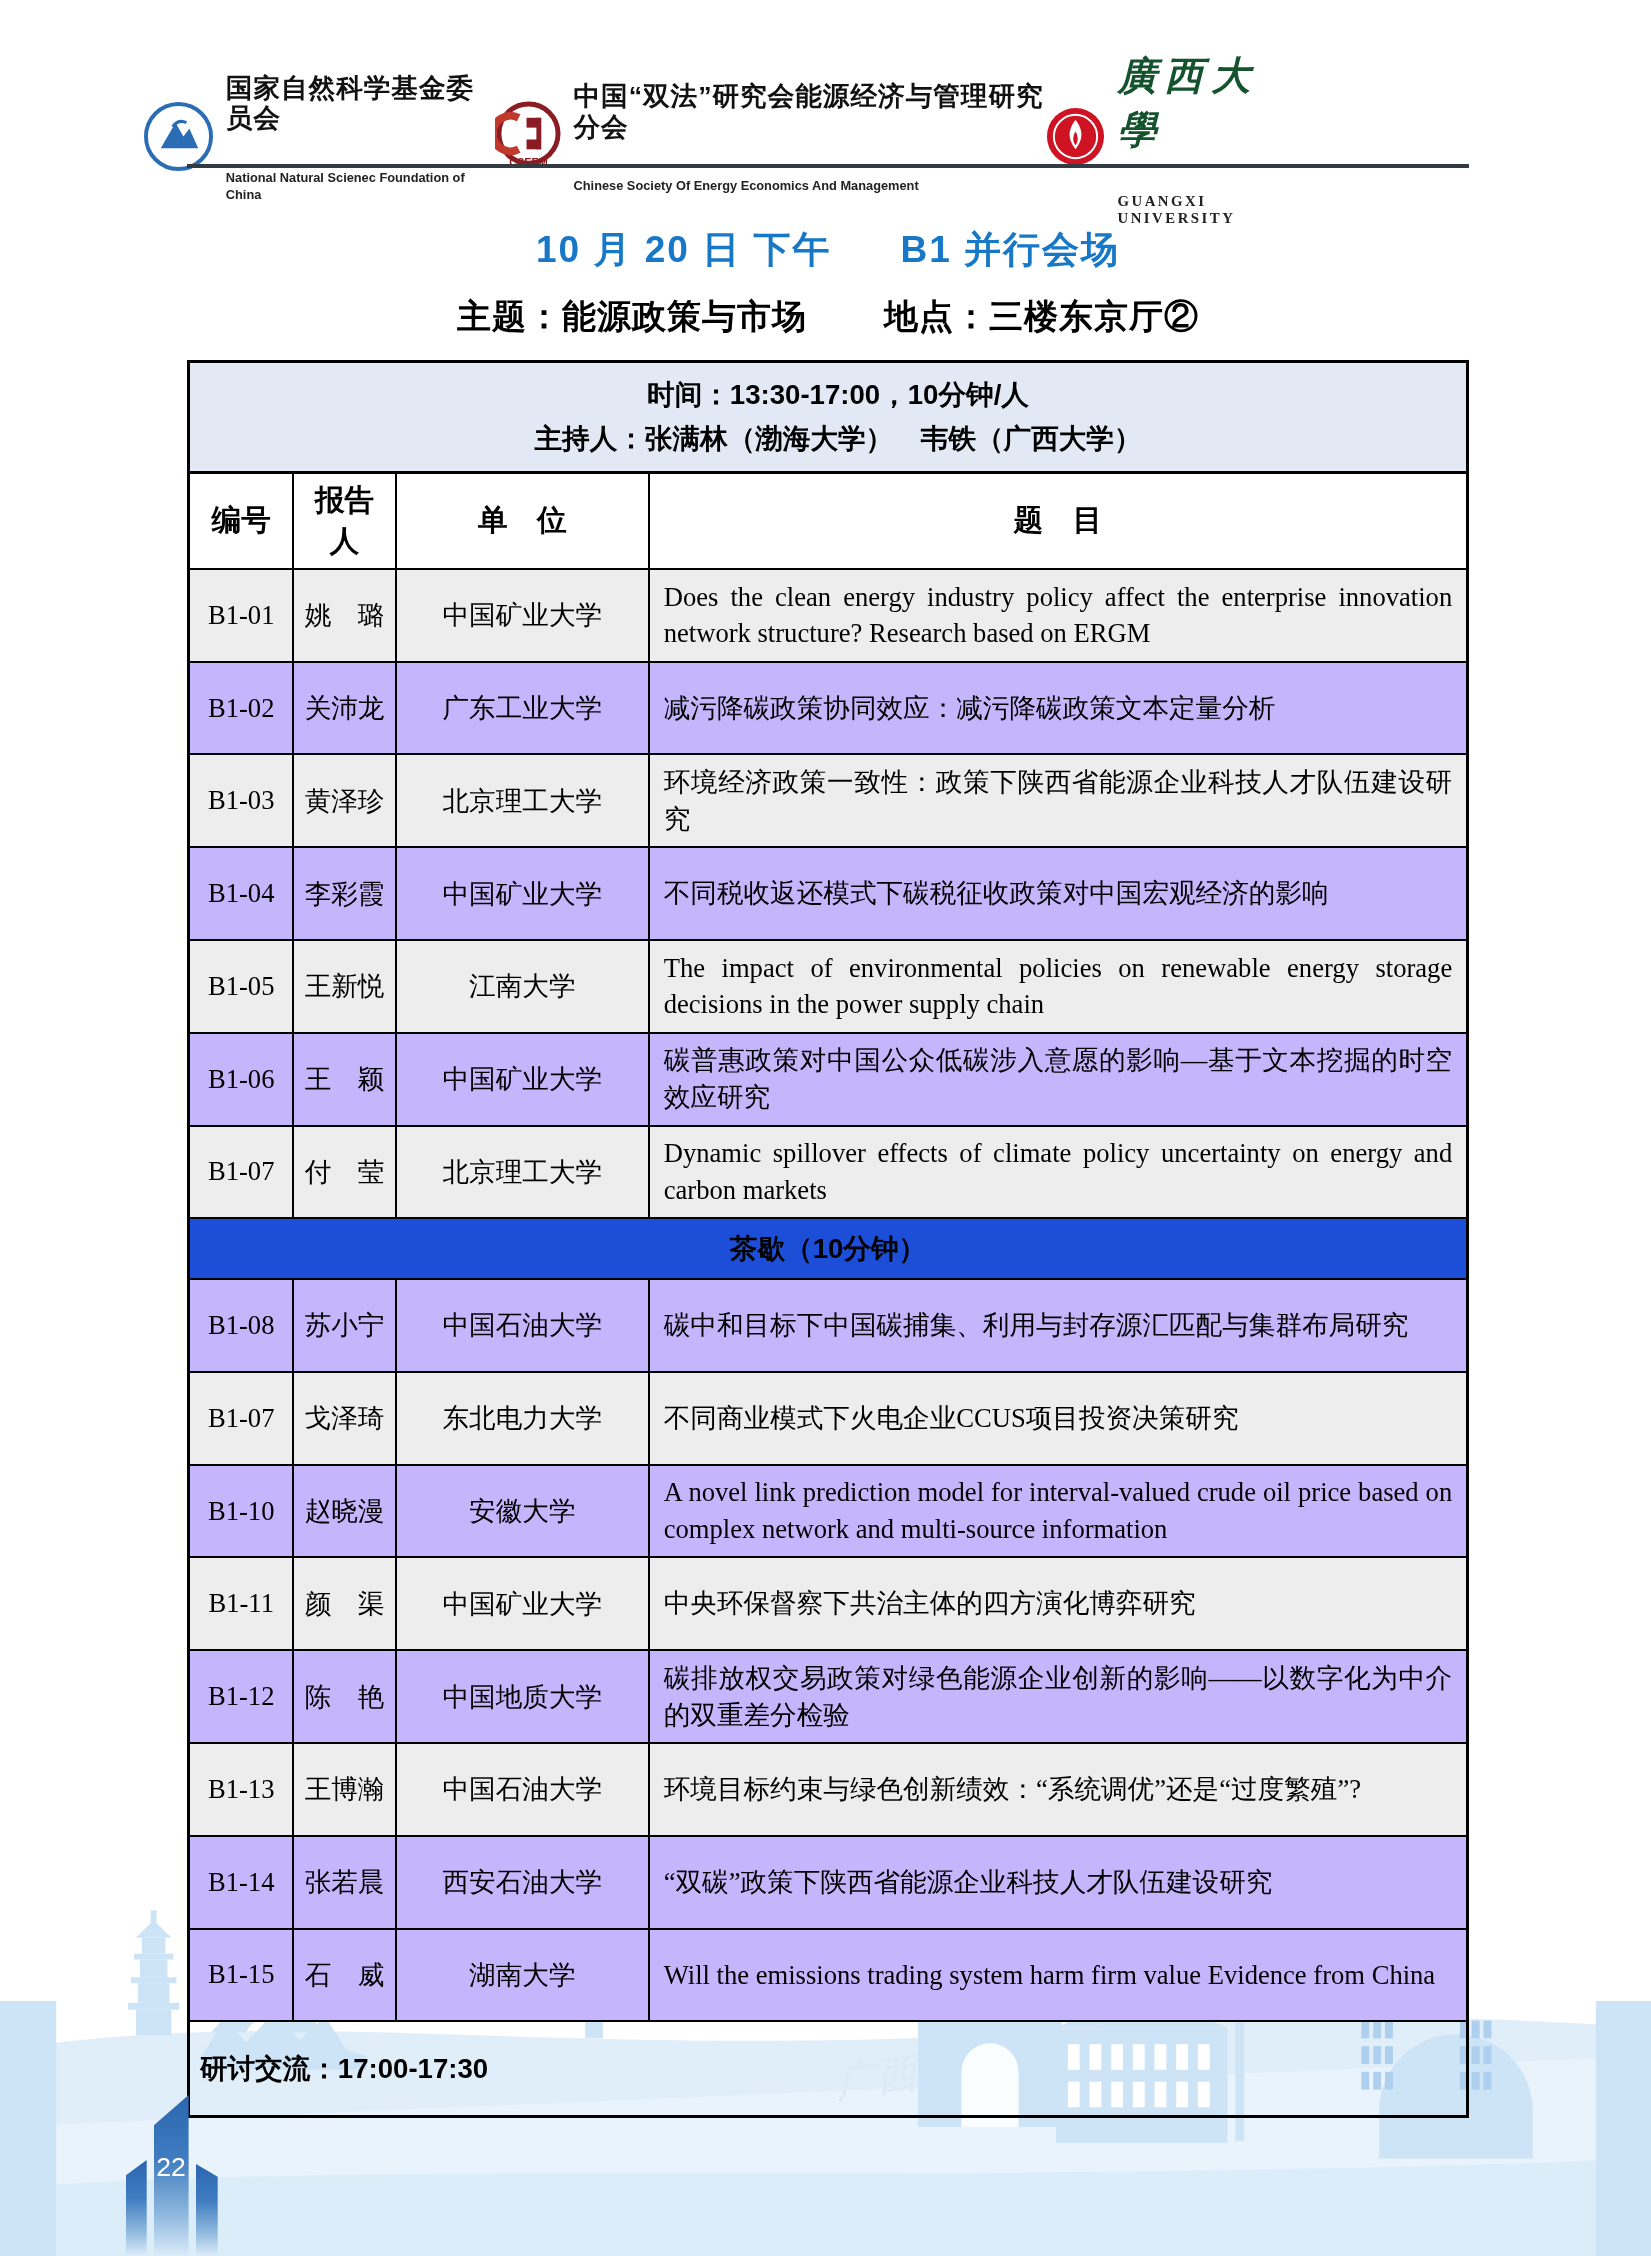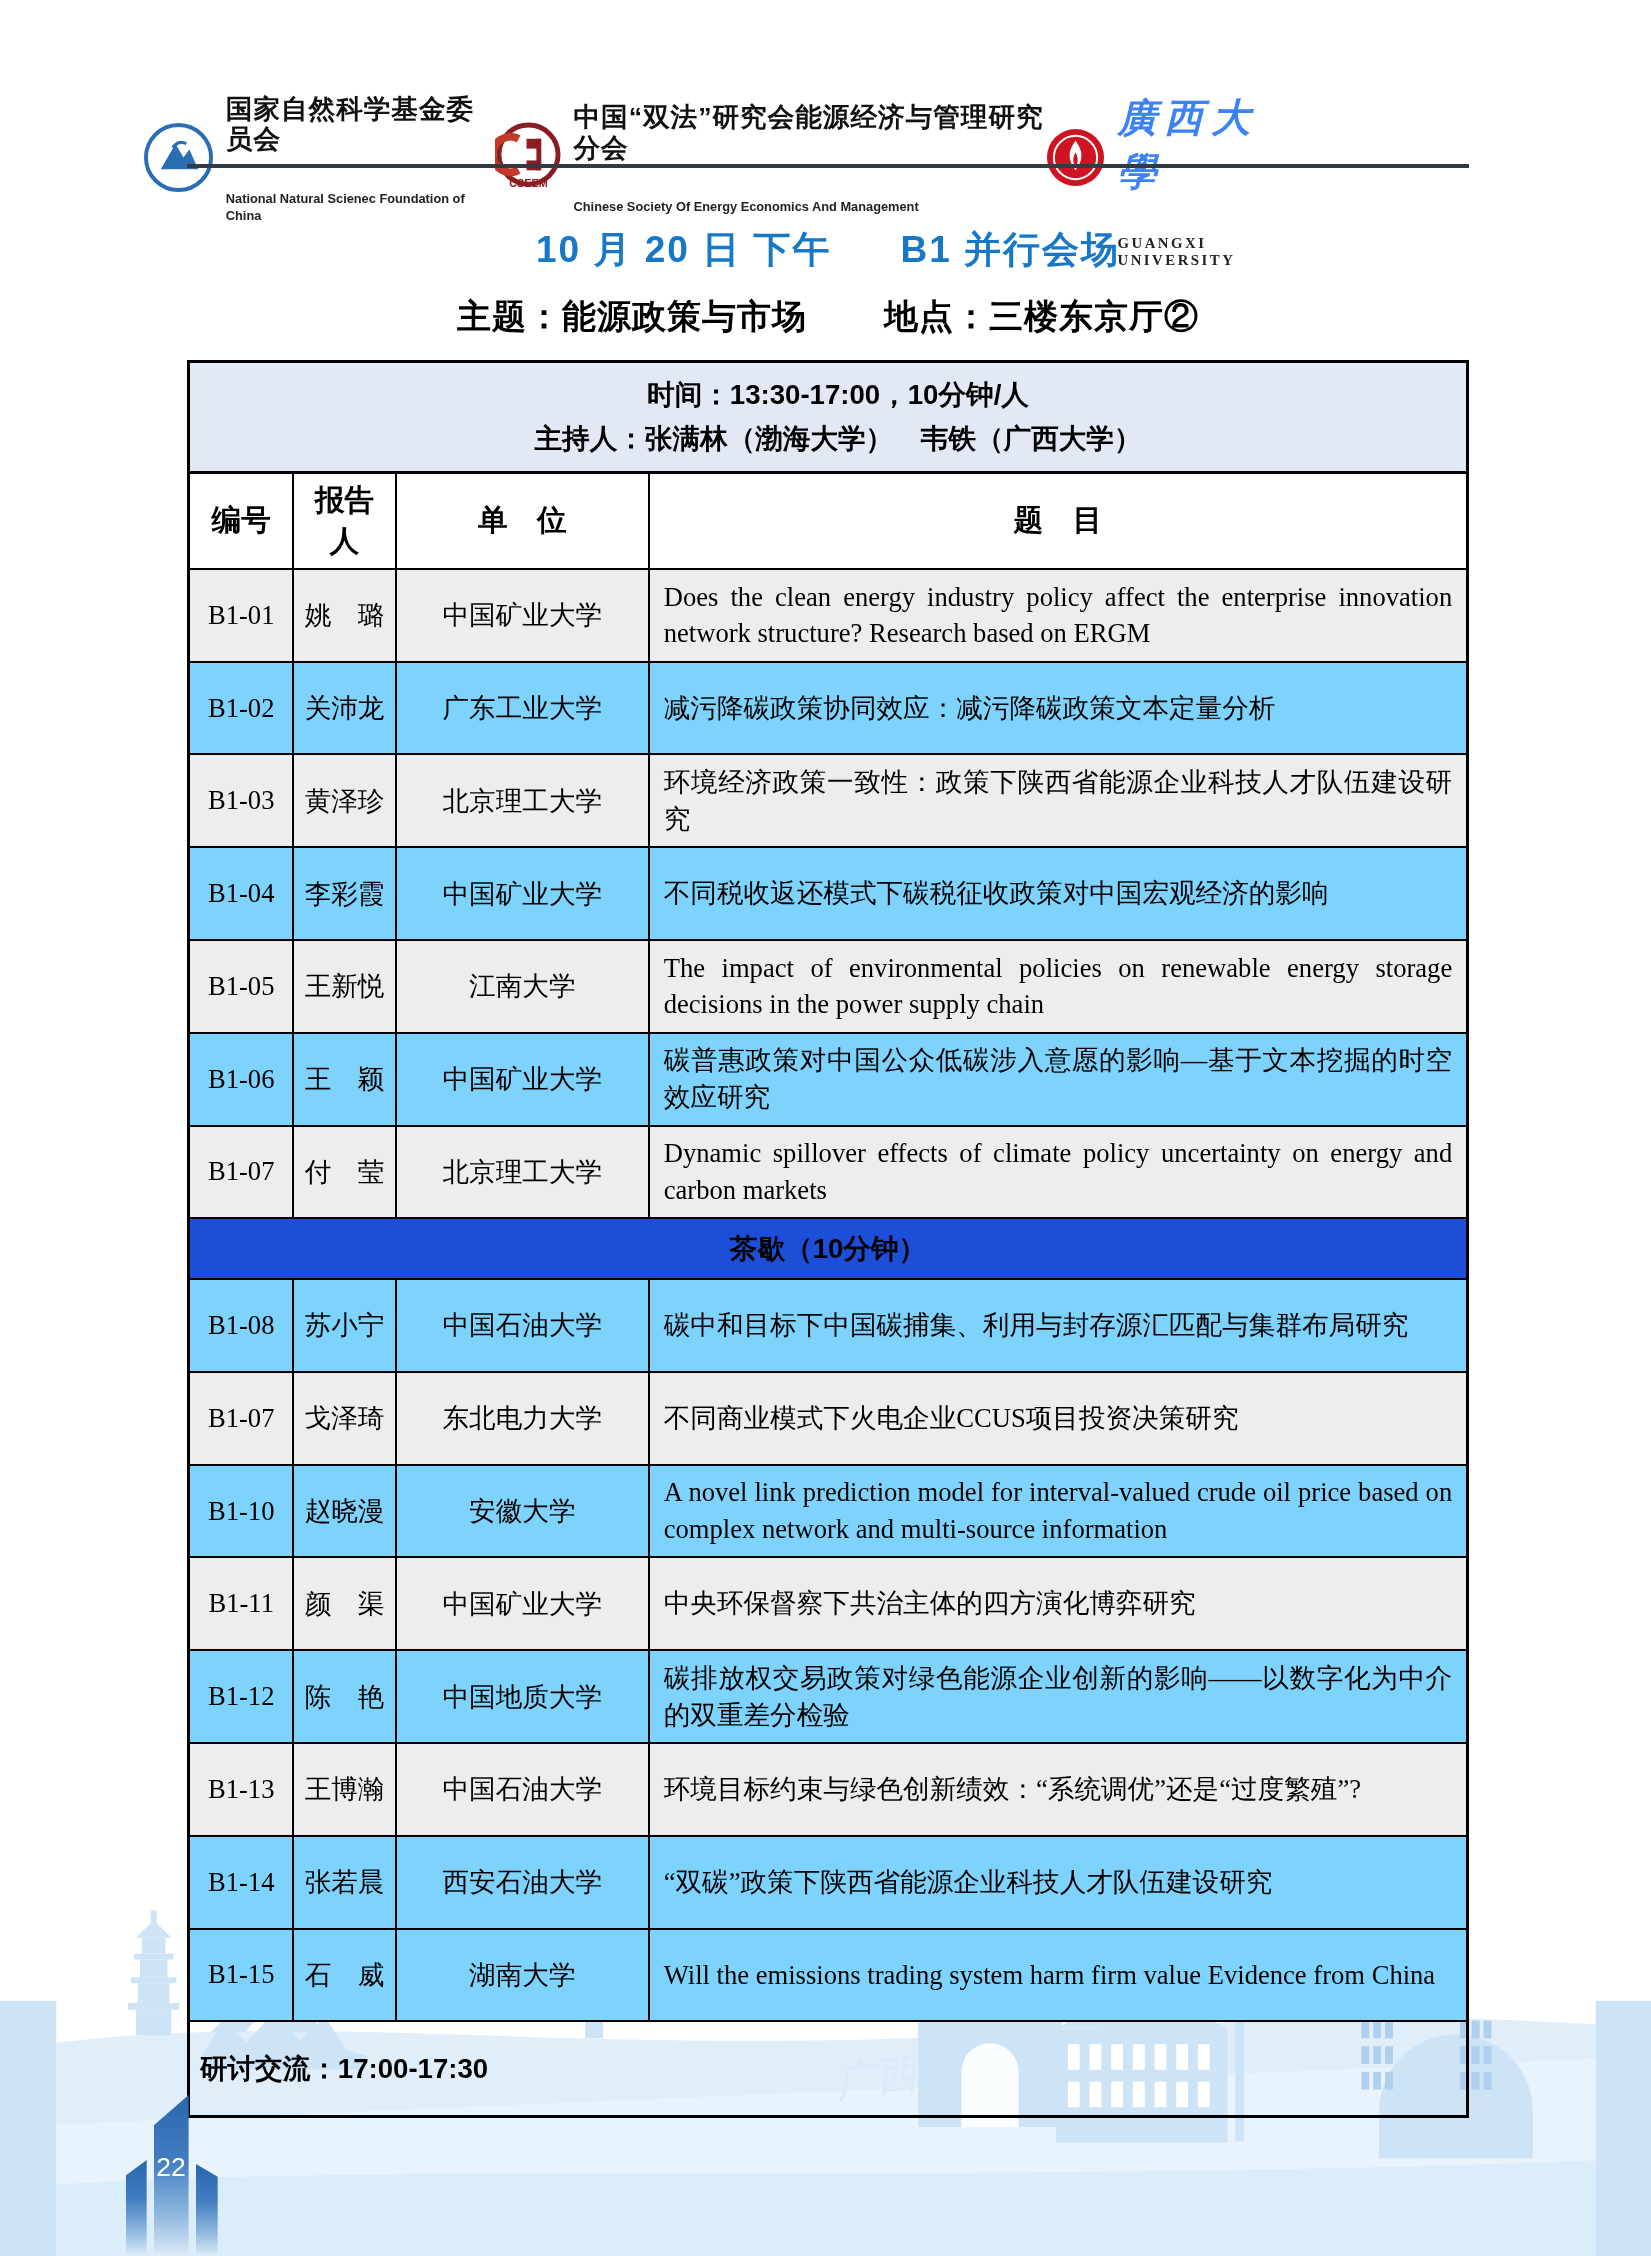--- a/index.html
+++ b/index.html
@@ -10,21 +10,21 @@
   }
   
   .logo-row{
     position:absolute; top:49px; left:143px; width:1162px;
     display:flex; align-items:center; justify-content:space-between;
   }
   .logo{display:flex; align-items:center; gap:11.8px;}
   .logo-text{display:flex; flex-direction:column; justify-content:center;gap:36px;}
   .logo-zh{font-family:"Liberation Sans", sans-serif; font-weight:bold; color:#111; font-size:26.6px; line-height:1.15; letter-spacing:1px;}
   .logo-en{font-family:"Liberation Sans", sans-serif; font-weight:bold; color:#222; font-size:12.8px; line-height:1.3;}
-  .gxu-script{font-family:"Liberation Serif", serif; font-style:italic; font-weight:bold; font-size:39px; color:#3b82f6; letter-spacing:7.9px;margin-top:42px;}
+  .gxu-script{font-family:"Liberation Serif", serif; font-style:italic; font-weight:bold; font-size:39px; color:#14532d; letter-spacing:7.9px;}
   .gxu-en{font-family:"Liberation Serif", serif; font-weight:bold; font-size:14.8px; color:#222; letter-spacing:2.5px;}
   .divider{position:absolute; top:164px; left:187px; width:1282px; height:3.9px; background:#333a42;}
   
   .session-title{
     position:absolute; top:225px; left:187px; width:1282px; text-align:center;
     font-family:"Liberation Sans", sans-serif; font-weight:bold; font-size:37px; color:#1878c8; letter-spacing:2px;
   }
   .session-title .gap{display:inline-block; width:69px;}
   .page-subtitle{
     position:absolute; top:294px; left:187px; width:1282px; text-align:center;
@@ -46,21 +46,21 @@
   tr.cols th{
     background:#ffffff; font-family:"Liberation Sans", sans-serif; font-weight:bold;
     font-size:29.6px; text-align:center; height:65px;
   }
   tr.data-row td{height:75px;}
   tr.data-row .c-id{text-align:center; font-size:26.6px;}
   tr.data-row .c-name{text-align:center; font-size:26.6px;}
   tr.data-row .c-aff{text-align:center; font-size:26.6px;}
   tr.data-row .c-title{text-align:justify; font-size:26.6px; line-height:1.38; padding:7.9px 13.8px;}
   tr.data-row.shaded td{background:#ededed;}
-  tr.data-row:not(.shaded) td{background:#7dd3fc;margin-left:24px;}
+  tr.data-row:not(.shaded) td{background:#c4b5fd;margin-left:24px;}
   tr.tea td{
     background:#1d4ed8; text-align:center; font-family:"Liberation Sans", sans-serif;
     font-weight:bold; font-size:27.6px; height:47px;
   }
   tr.closing td{
     background:transparent; font-family:"Liberation Sans", sans-serif;
     font-weight:bold; font-size:27.6px; height:81px;
   }
   
   .skyline{position:absolute; left:0; bottom:0; width:1652px; height:394px; z-index:0;}

